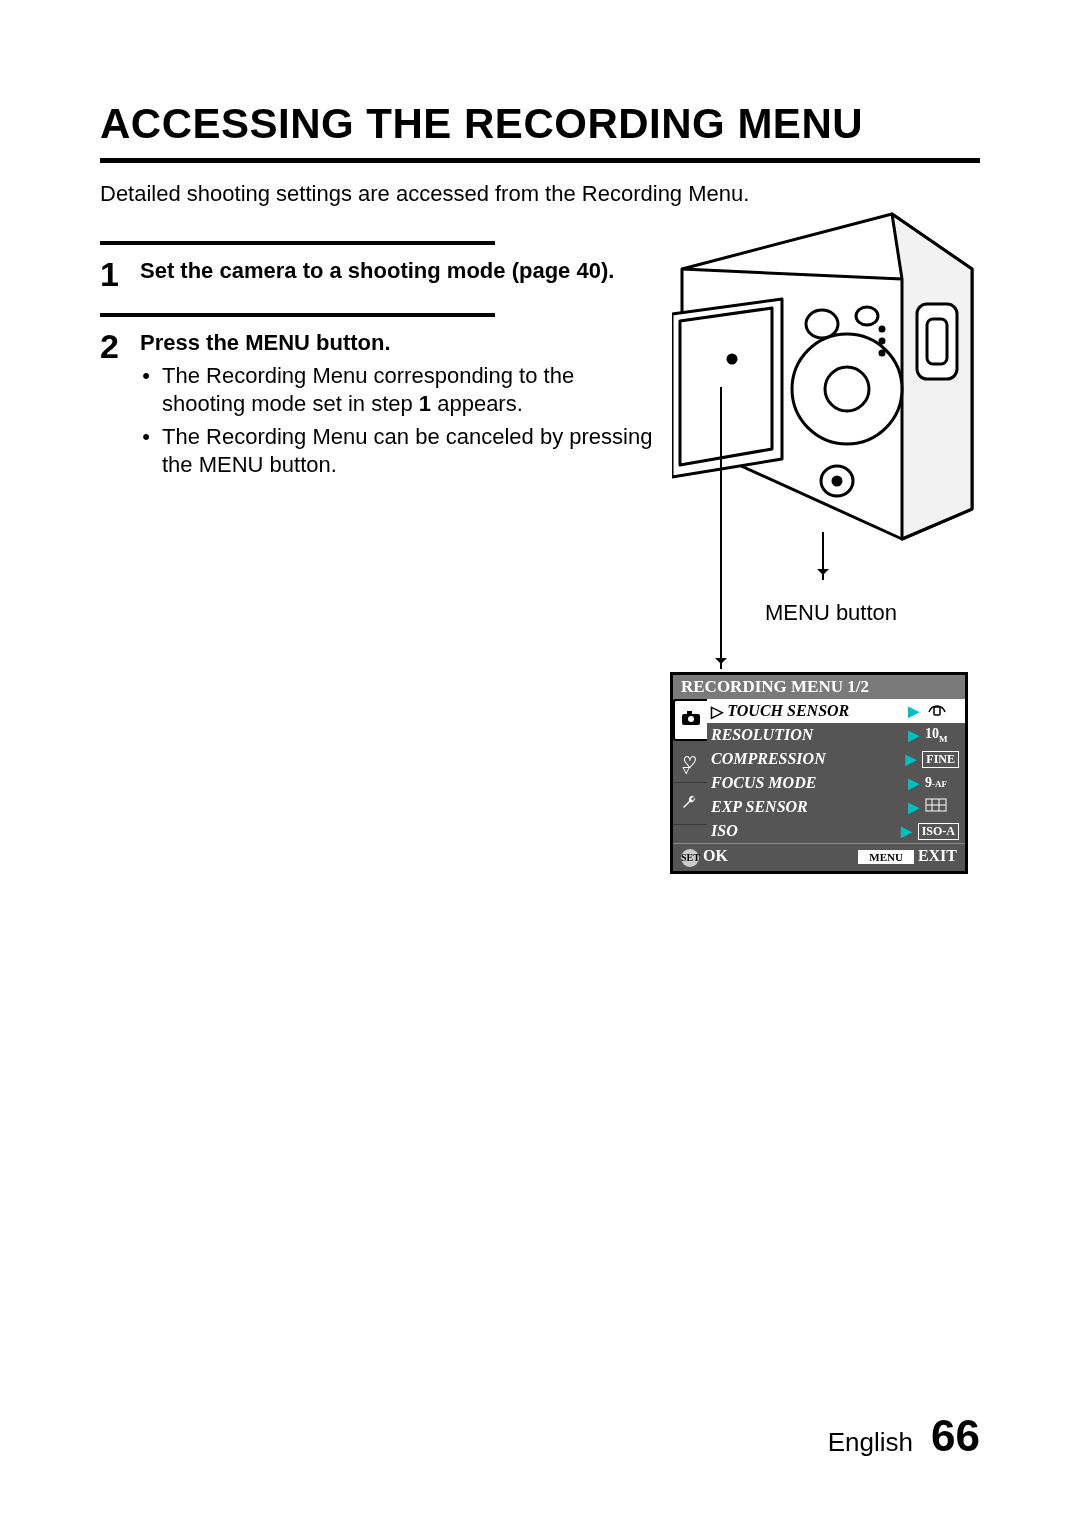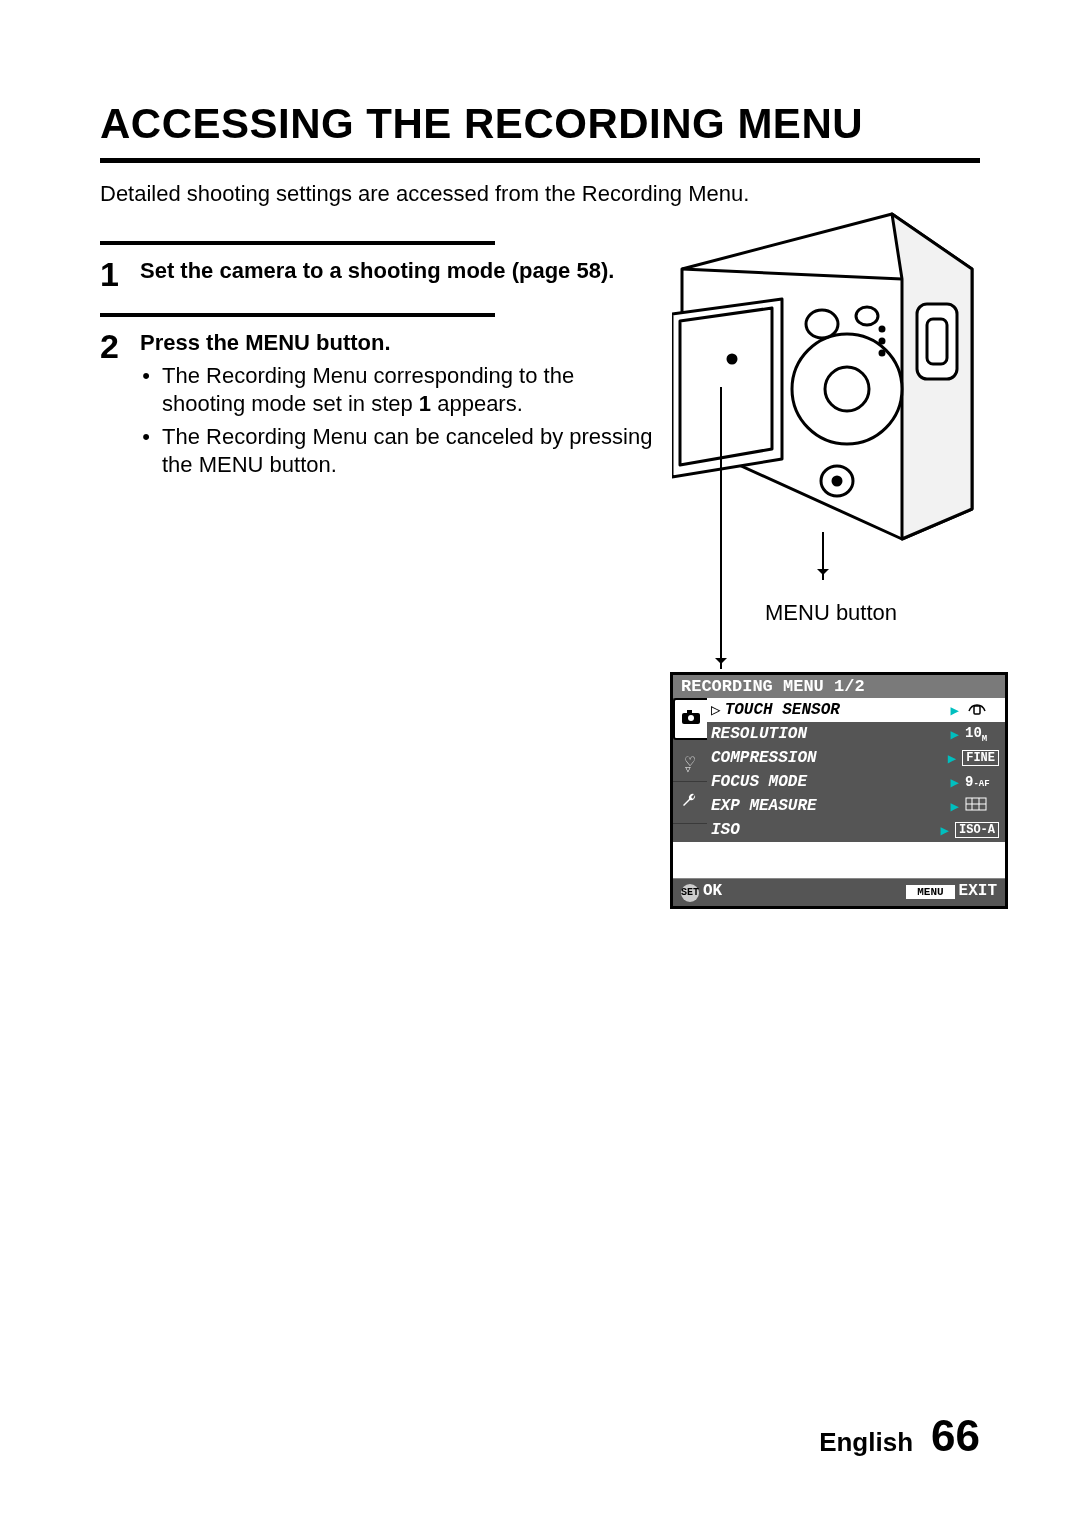--- a/index.html
+++ b/index.html
@@ -114,23 +114,23 @@
   }
   .pointer-v2::after{
     content:"";
     position:absolute; left:-5px; bottom:-1px;
     border:6px solid transparent; border-top-color:#000;
   }
   .screen {
     position: absolute;
     top: 435px;
     left: -10px;
-    width: 338px;
+    width: 298px;
     border: 3px solid #000;
-    font-family: Liberation Mono, monospace;
+    font-family: Liberation Serif, serif;
     font-weight: bold;
     color: #fff;
   }
   .screen-title {
     background: #7a7a7a;
     color: #fff;
     font-size: 17px;
     padding: 2px 8px;
   }
   .screen-body {
@@ -169,50 +169,49 @@
   .row.hl .tri { color:#00bfbf; }
   .row .val { font-style:normal; font-weight:bold; font-size:14px; min-width:34px; }
   .row .val.box { border:1px solid #fff; padding:0 3px; font-size:12px; }
   .small-sub{ font-size:9px; vertical-align:sub; }
   .screen-foot {
     background:#555; color:#fff;
     display:flex; justify-content:space-between;
     padding:3px 8px 4px 8px;
     font-size:16px;
     border-top:1px solid #888;
-    margin-top:36px;
   }
   .screen-foot .lbl-box {
     display:inline-block; border:1px solid #fff; font-size:11px; padding:0 10px; margin-right:4px; background:#fff; color:#000;
   }
   .screen-foot .set {
     display:inline-block; border-radius:50%; width:18px; height:18px; background:#ccc; color:#000; font-size:10px; line-height:18px; text-align:center; margin-right:4px;
   }
   .footer {
     position:absolute; bottom:60px; right:100px;
     display:flex; align-items:baseline; gap:18px;
   }
-  .footer-lang { font-size:26px;font-weight:bold; }
+  .footer-lang { font-size:26px; }
   .footer-page { font-size:44px; font-weight:bold; }
 </style>
 </head>
 <body>
 
 <h1 class="title">ACCESSING THE RECORDING MENU</h1>
 <div class="rule-thick"></div>
 <p class="intro">Detailed shooting settings are accessed from the Recording Menu.</p>
 
 <div class="content-row">
   <div class="left-col">
 
     <div class="step-sep"></div>
     <div class="step">
       <div class="step-num">1</div>
       <div class="step-body">
-        <div class="step-head">Set the camera to a shooting mode (page 58).</div>
+        <div class="step-head">Set the camera to a shooting mode (page 40).</div>
       </div>
     </div>
 
     <div class="step-sep"></div>
     <div class="step">
       <div class="step-num">2</div>
       <div class="step-body">
         <div class="step-head">Press the MENU button.</div>
         <ul class="bullet-list">
           <li>
@@ -311,21 +310,21 @@
             <span class="name">COMPRESSION</span>
             <span class="tri">▶</span>
             <span class="val box">FINE</span>
           </div>
           <div class="row">
             <span class="name">FOCUS MODE</span>
             <span class="tri">▶</span>
             <span class="val">9<span style="font-size:9px">-AF</span></span>
           </div>
           <div class="row">
-            <span class="name">EXP MEASURE</span>
+            <span class="name">EXP SENSOR</span>
             <span class="tri">▶</span>
             <span class="val">
               <svg width="22" height="14" viewBox="0 0 22 14">
                   <rect x="1" y="1" width="20" height="12" fill="none" stroke="#fff"></rect>
                   <line x1="7" y1="1" x2="7" y2="13" stroke="#fff"></line>
                   <line x1="14" y1="1" x2="14" y2="13" stroke="#fff"></line>
                   <line x1="1" y1="7" x2="21" y2="7" stroke="#fff"></line>
                 </svg>
             </span>
           </div>

